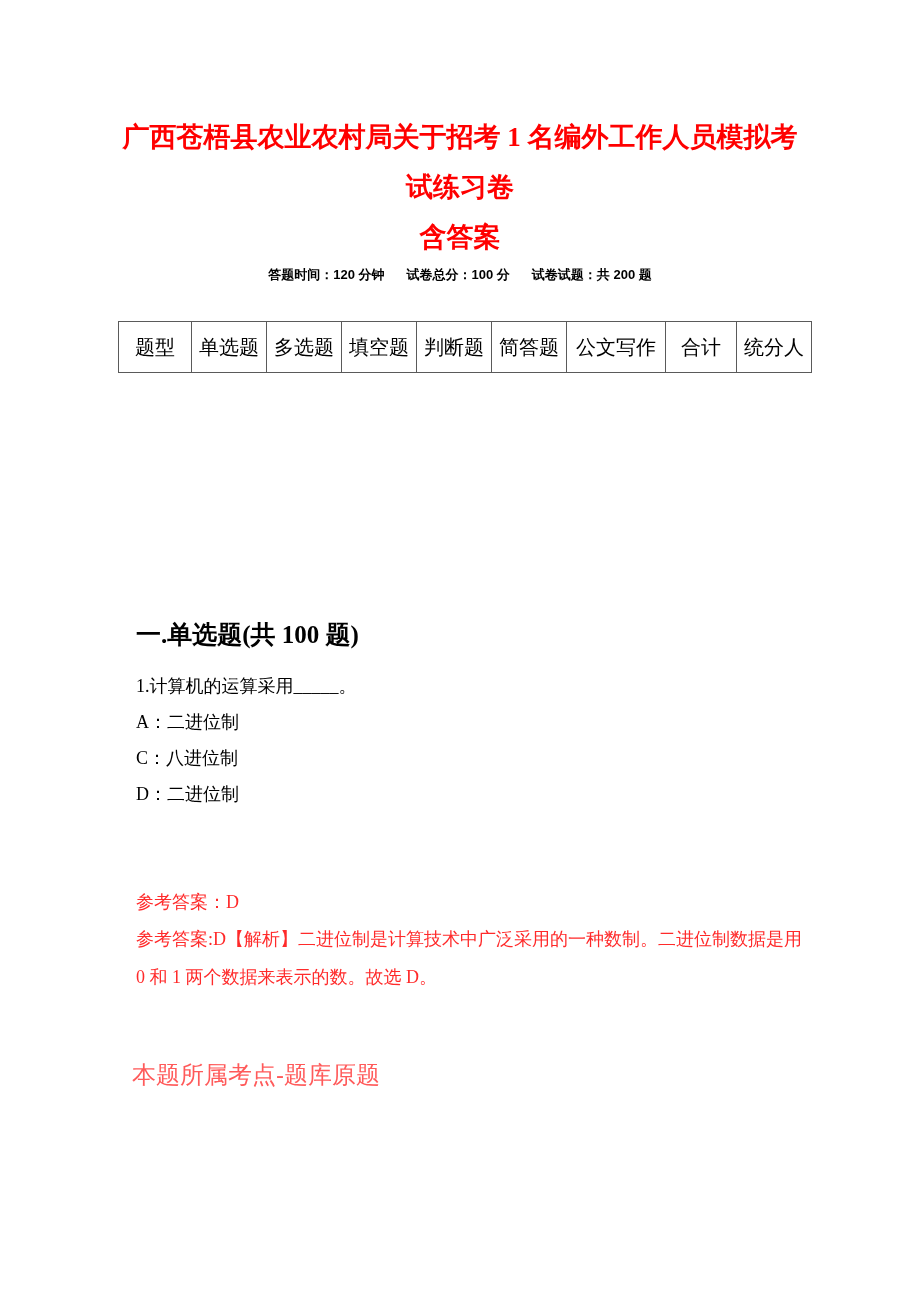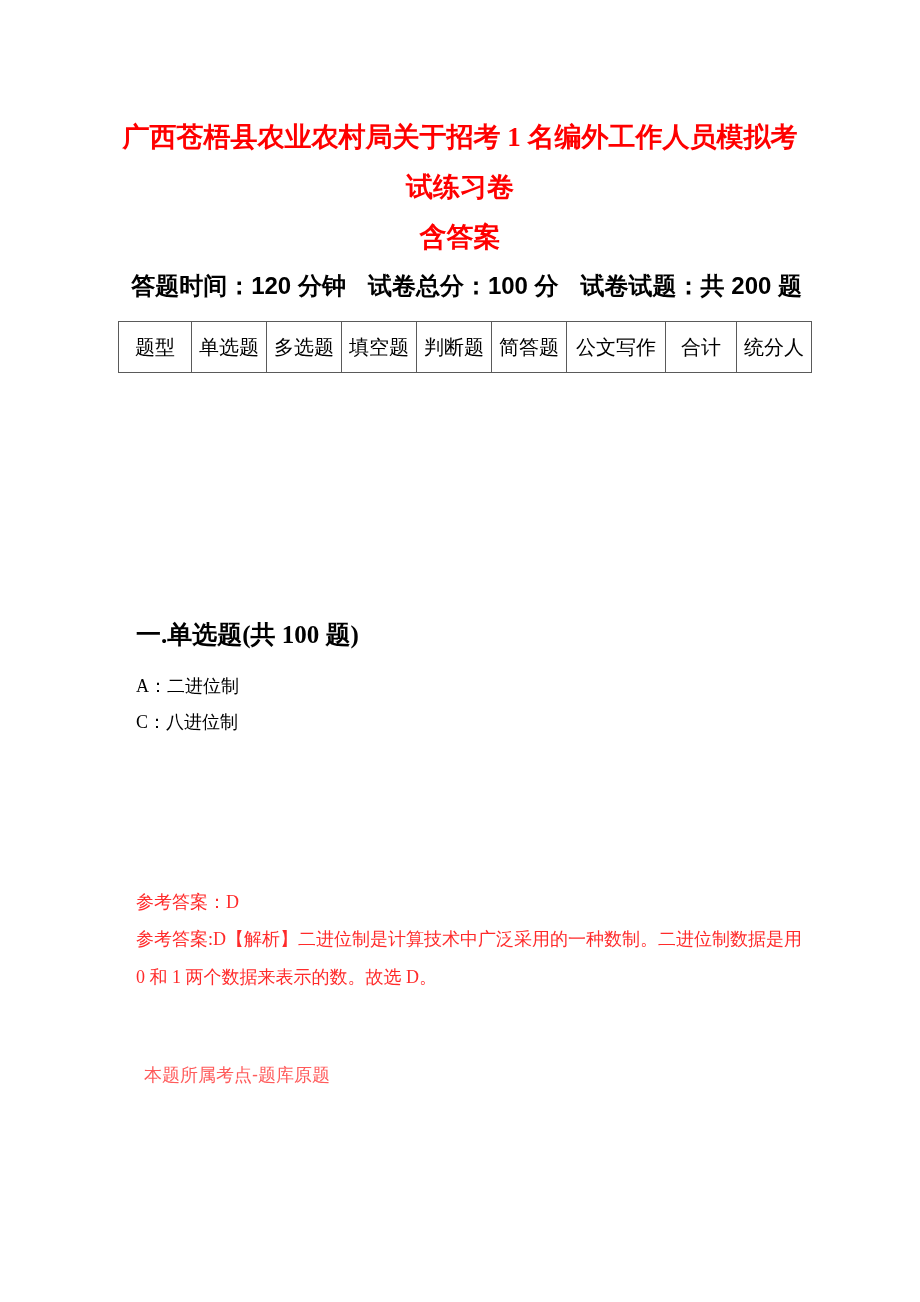--- a/index.html
+++ b/index.html
@@ -40,27 +40,27 @@
     letter-spacing: 0px;
   }
   .doc-title .line2 {
     display: block;
   }
 
   
   .exam-meta {
     position: absolute;
     left: 118px;
-    top: 272px;
-    width: 684px;
-    text-align: right;
+    top: 261px;
+    width: 684px;
+    text-align: center;
     color: #000000;
     font-family: "Liberation Sans", "DejaVu Sans", sans-serif;
     font-weight: bold;
-    font-size: 24px;
+    font-size: 13px;
     line-height: 28px;
     white-space: nowrap;
   }
   .exam-meta .meta-item { display: inline; }
   .exam-meta .gap { display: inline-block; width: 22px; }
 
   
   .score-table-wrap {
     position: absolute;
     left: 118px;
@@ -142,24 +142,24 @@
   }
   .answer-line { white-space: nowrap; }
   .explain-line {
     line-height: 38px;
     text-align: justify;
   }
 
   
   .kaodian {
     position: absolute;
-    left: 144px;
+    left: 132px;
     top: 1060px;
     font-family: "Liberation Sans", "DejaVu Sans", sans-serif;
-    font-size: 18px;
+    font-size: 24px;
     line-height: 30px;
     color: #FF5A5A;
     white-space: nowrap;
   }
 </style>
 </head>
 <body>
 
 <div class="page">
 
@@ -186,26 +186,30 @@
           <td class="c7">合计</td>
           <td class="c8">统分人</td>
         </tr>
       </tbody>
     </table>
   </div>
 
   <div class="section-heading">一.单选题(共 100 题)</div>
 
   <div class="question-block">
+    <div class="question-stem">1.计算机的运算采用_____。</div>
     <div class="option-row">
       <span class="opt-key">A：</span><span>二进位制</span>
     </div>
     <div class="option-row">
       <span class="opt-key">C：</span><span>八进位制</span>
     </div>
+    <div class="option-row">
+      <span class="opt-key">D：</span><span>二进位制</span>
+    </div>
   </div>
 
   <div class="answer-block">
     <div class="answer-line">参考答案：D</div>
     <div class="explain-line">参考答案:D【解析】二进位制是计算技术中广泛采用的一种数制。二进位制数据是用 0 和 1 两个数据来表示的数。故选 D。</div>
   </div>
 
   <div class="kaodian">本题所属考点-题库原题</div>
 
 </div>

